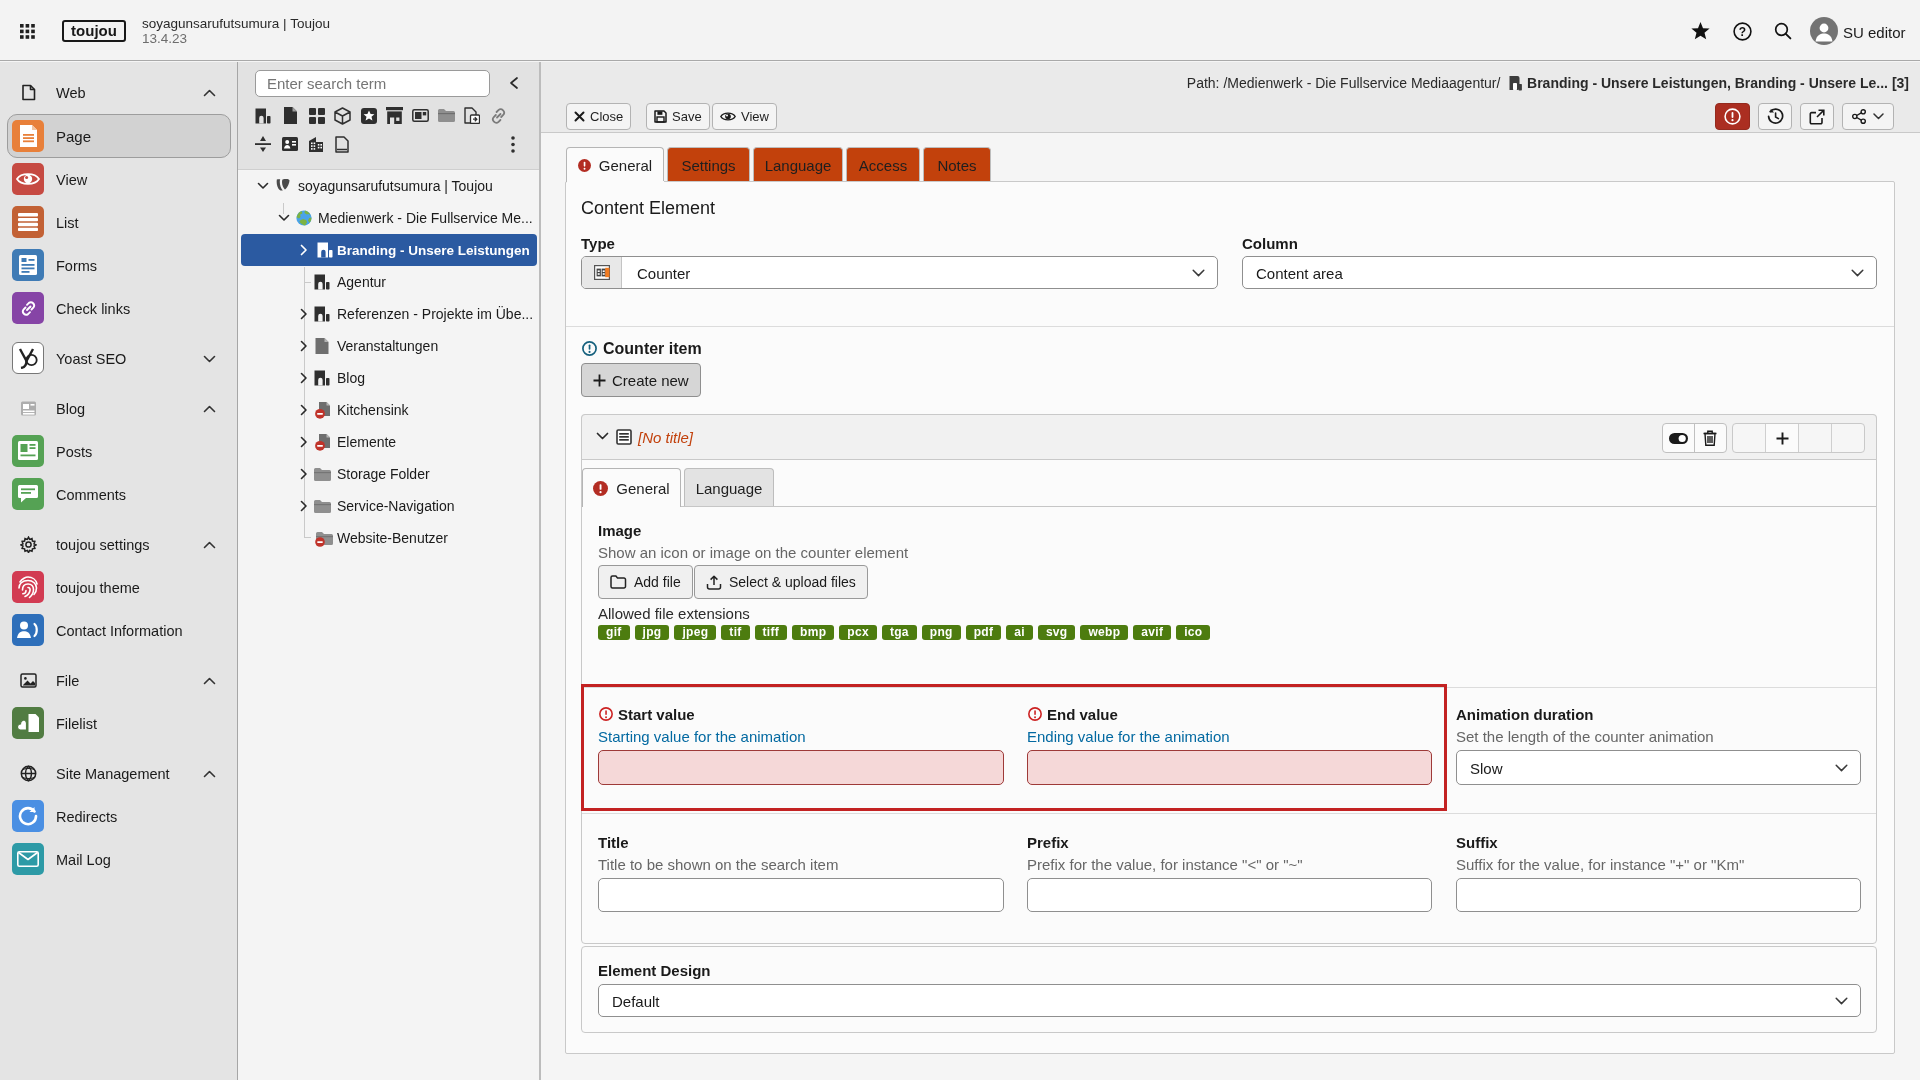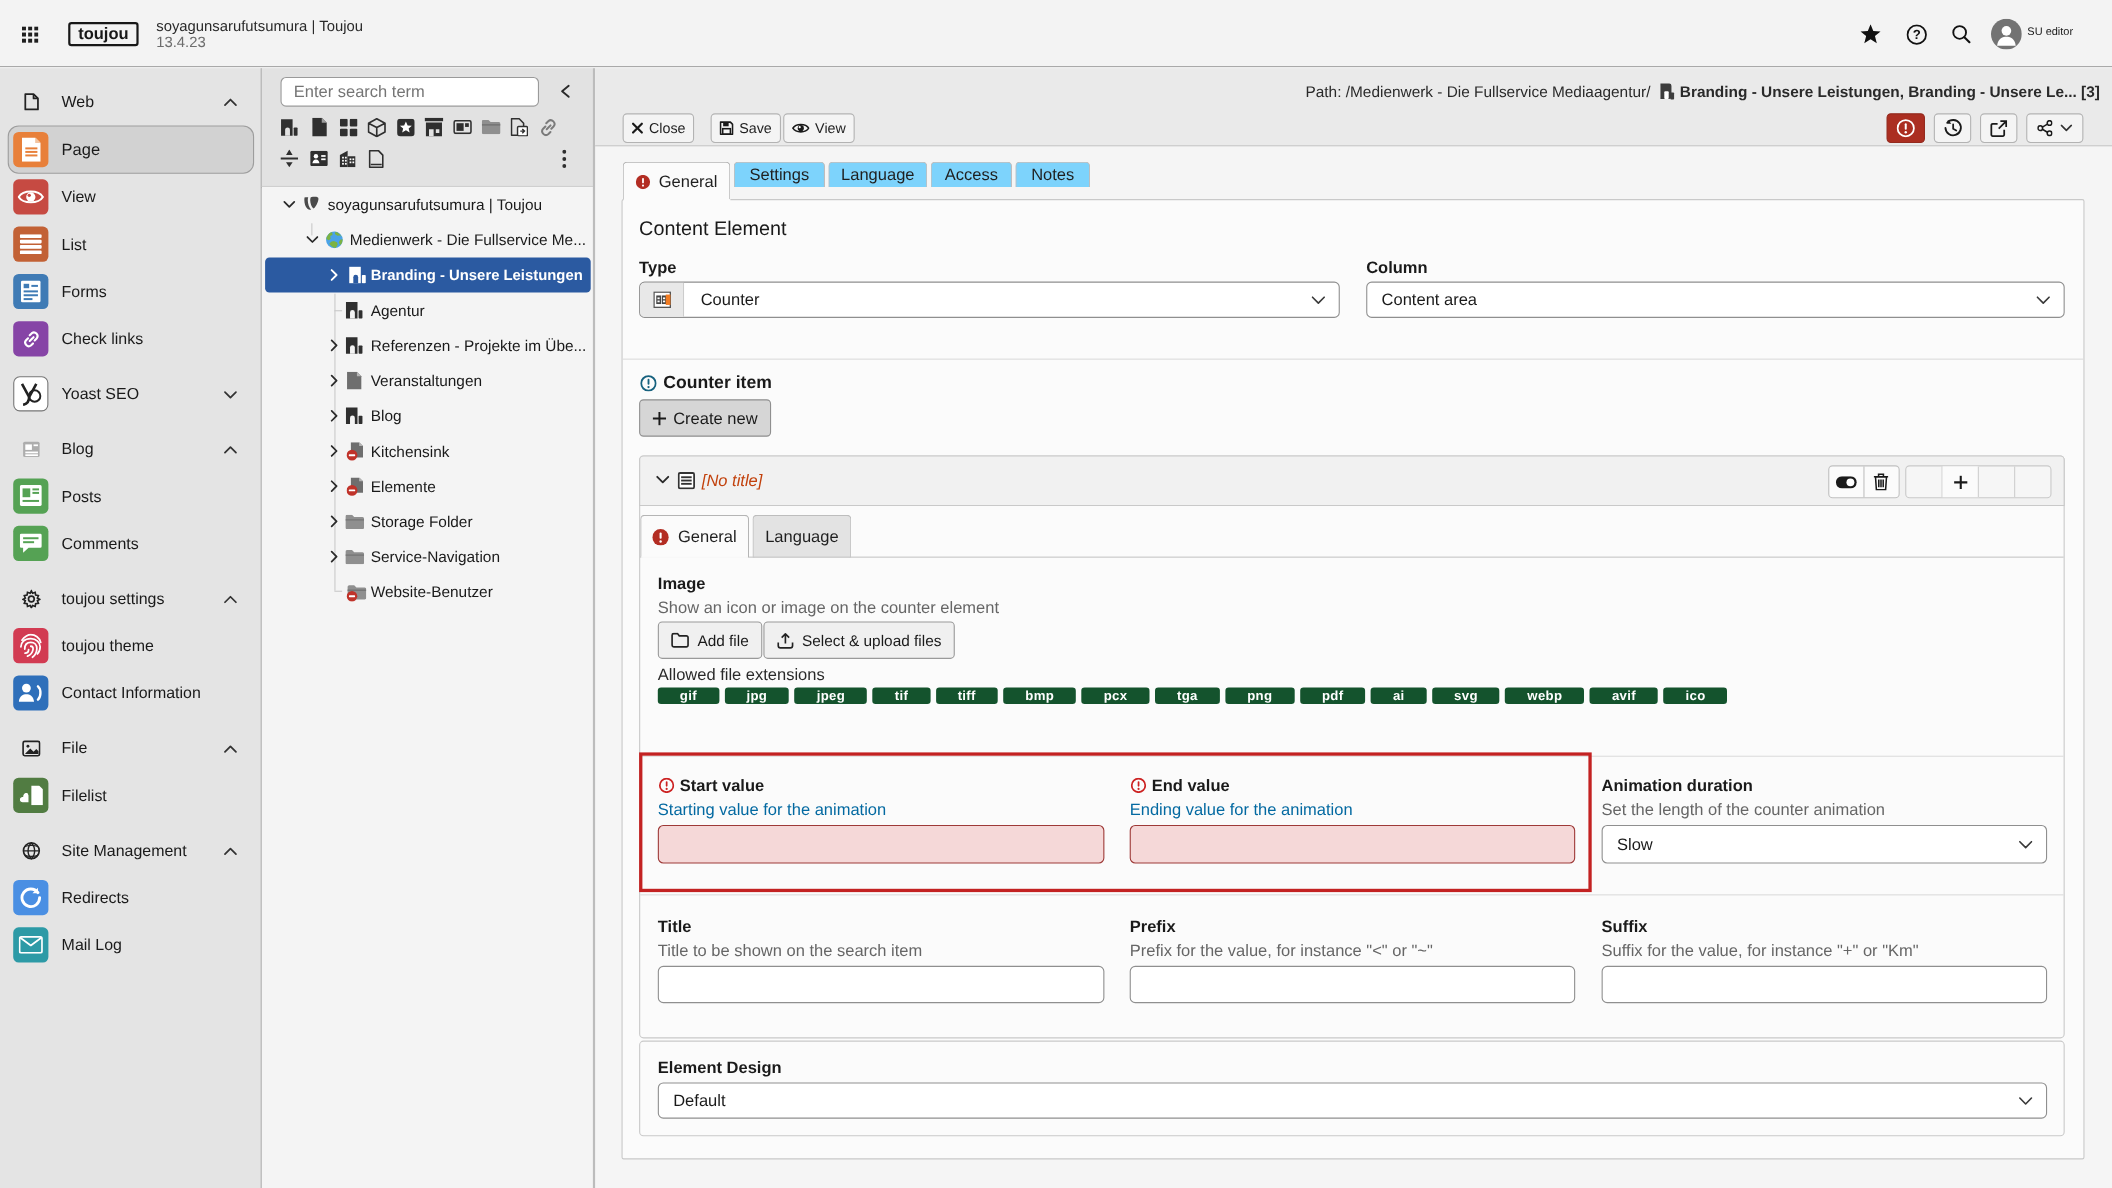--- a/index.html
+++ b/index.html
@@ -6,21 +6,21 @@
 html,body { width:1920px; height:1080px; overflow:hidden; }
 body { font-family:"Liberation Sans",sans-serif; background:#f5f5f5; color:#1a1a1a; position:relative; }
 .abs { position:absolute; }
 svg { display:block; }
 
 
 #topbar { position:absolute; left:0; top:0; width:1920px; height:61px; background:#f3f3f3; border-bottom:1px solid #a9a9a9; }
 #toujoubox { position:absolute; left:62px; top:20px; width:64px; height:22px; border:2px solid #181818; border-radius:3px; text-align:center; font-size:15px; font-weight:bold; line-height:18px; color:#181818; }
 .tbtitle { position:absolute; left:142px; top:16px; font-size:13.5px; color:#2a2a2a; line-height:15px; }
 .tbver { color:#6d6d6d; }
-#suText { position:absolute; left:1843px; top:24px; font-size:10px; color:#1a1a1a; }
+#suText { position:absolute; left:1843px; top:24px; font-size:15px; color:#1a1a1a; }
 
 
 #sidebar { position:absolute; left:0; top:62px; width:238px; height:1018px; background:#e4e4e4; border-right:1px solid #a6a6a6; }
 .smItem { position:absolute; left:0; width:238px; height:43px; }
 .smIcon { position:absolute; left:12px; top:5px; width:32px; height:32px; border-radius:5px; }
 .smIconSm { position:absolute; left:20px; top:13px; width:17px; height:17px; }
 .smLabel { position:absolute; left:56px; top:50%; transform:translateY(-50%); font-size:14.5px; color:#1a1a1a; }
 .smChev { position:absolute; right:22px; top:50%; transform:translateY(-50%); }
 #smSelected { position:absolute; left:7px; top:114px; width:224px; height:44px; background:#d2d2d2; border:1px solid #9d9d9d; border-radius:10px; }
 
@@ -35,21 +35,21 @@
 .guide { position:absolute; width:1px; background:#c9c9c9; }
 .guideh { position:absolute; height:1px; background:#c9c9c9; }
 
 
 #docheader { position:absolute; left:541px; top:62px; width:1379px; height:71px; background:#eaeaea; border-bottom:1px solid #c9c9c9; }
 #pathline { position:absolute; right:11px; top:75px; font-size:14px; color:#2a2a2a; white-space:nowrap; }
 .dbtn { position:absolute; top:103px; height:27px; background:#f4f4f4; border:1px solid #b3b3b3; border-radius:4px; font-size:13px; color:#1f1f1f; display:flex; align-items:center; gap:5px; padding:0 7px; }
 .dbtnsq { position:absolute; top:103px; height:27px; background:#f4f4f4; border:1px solid #b3b3b3; border-radius:4px; display:flex; align-items:center; justify-content:center; }
 
 
-.tab { position:absolute; top:147px; height:23px; background:#7dd3fc; border:1px solid #bdbdbd; border-bottom:none; border-radius:4px 4px 0 0; font-size:15px; color:#1f1f1f; display:flex; align-items:center; justify-content:center; gap:8px; }
+.tab { position:absolute; top:147px; height:35px; background:#c2410c; border:1px solid #bdbdbd; border-bottom:none; border-radius:4px 4px 0 0; font-size:15px; color:#1f1f1f; display:flex; align-items:center; justify-content:center; gap:8px; }
 .tab svg, .itab svg, .dbtn svg, .dbtnsq svg, .gbtn svg, .wbtn svg { flex-shrink:0; }
 .tabactive { background:#fbfbfb; border-color:#b5b5b5; height:35px; z-index:5; }
 
 
 #card { position:absolute; left:565px; top:181px; width:1330px; height:873px; background:#fbfbfb; border:1px solid #c9c9c9; border-radius:2px; }
 .h1 { position:absolute; left:581px; top:198px; font-size:18px; color:#1a1a1a; }
 .lbl { position:absolute; font-size:15px; font-weight:bold; color:#1a1a1a; white-space:nowrap; }
 .desc { position:absolute; font-size:15px; color:#666; white-space:nowrap; }
 .sel { position:absolute; height:33px; background:#fff; border:1px solid #8f8f8f; border-radius:5px; font-size:15px; color:#1a1a1a; }
 .sel .txt { position:absolute; left:13px; top:50%; transform:translateY(-50%); }
@@ -61,21 +61,21 @@
 .gbtn { position:absolute; background:#d6d6d6; border:1px solid #8f8f8f; border-radius:4px; font-size:15px; color:#1a1a1a; display:flex; align-items:center; gap:6px; padding:0 11px; }
 .wbtn { position:absolute; background:#f0f0f0; border:1px solid #999; border-radius:4px; font-size:14px; color:#1a1a1a; display:flex; align-items:center; gap:7px; padding:0 11px; }
 
 
 #panel1 { position:absolute; left:581px; top:414px; width:1296px; height:530px; background:#fbfbfb; border:1px solid #c9c9c9; border-radius:4px; }
 #panel1hd { position:absolute; left:581px; top:414px; width:1296px; height:46px; background:#f1f1f1; border:1px solid #c9c9c9; border-radius:4px 4px 0 0; }
 #panel2 { position:absolute; left:581px; top:946px; width:1296px; height:87px; background:#fbfbfb; border:1px solid #c9c9c9; border-radius:4px; }
 .itab { position:absolute; top:468px; height:39px; background:#e3e3e3; border:1px solid #bdbdbd; border-bottom:none; border-radius:4px 4px 0 0; font-size:15px; color:#1f1f1f; display:flex; align-items:center; justify-content:center; gap:8px; }
 .itabactive { background:#fbfbfb; border-color:#b5b5b5; z-index:5; }
 
-.badge { display:inline-block; background:#14532d; color:#fff; font-size:12px; font-weight:bold; line-height:13px; border-radius:3px; padding:1px 20px; margin-right:5px; letter-spacing:0.3px; }
+.badge { display:inline-block; background:#4d7c0f; color:#fff; font-size:12px; font-weight:bold; line-height:13px; border-radius:3px; padding:1px 8px; margin-right:5px; letter-spacing:0.3px; }
 
 
 #redbox { position:absolute; left:581px; top:684px; width:866px; height:127px; border:3px solid #c32222; z-index:4; }
 .redinp { position:absolute; height:35px; background:#f5d8d8; border:1px solid #9e3a38; border-radius:5px; z-index:5; }
 .rlbl { position:absolute; font-size:15px; font-weight:bold; color:#1a1a1a; z-index:5; white-space:nowrap; }
 .rdesc { position:absolute; font-size:15px; color:#0369a1; z-index:5; white-space:nowrap; }
 </style>
 </head>
 <body>
 

